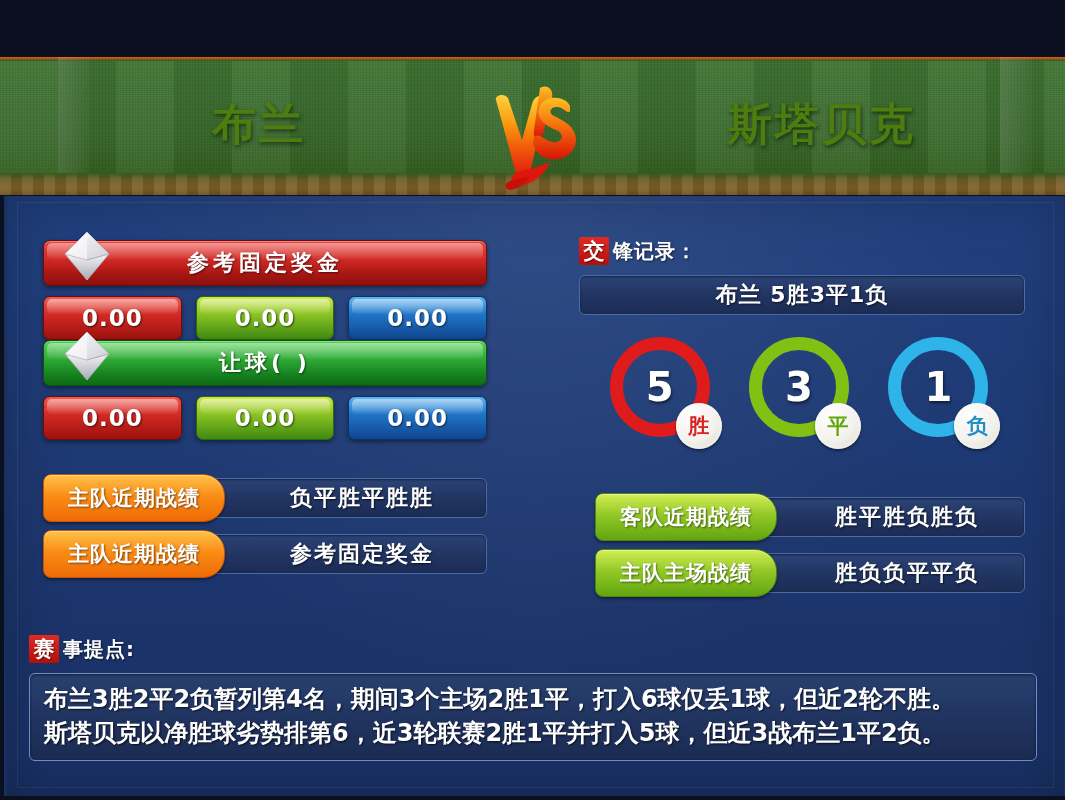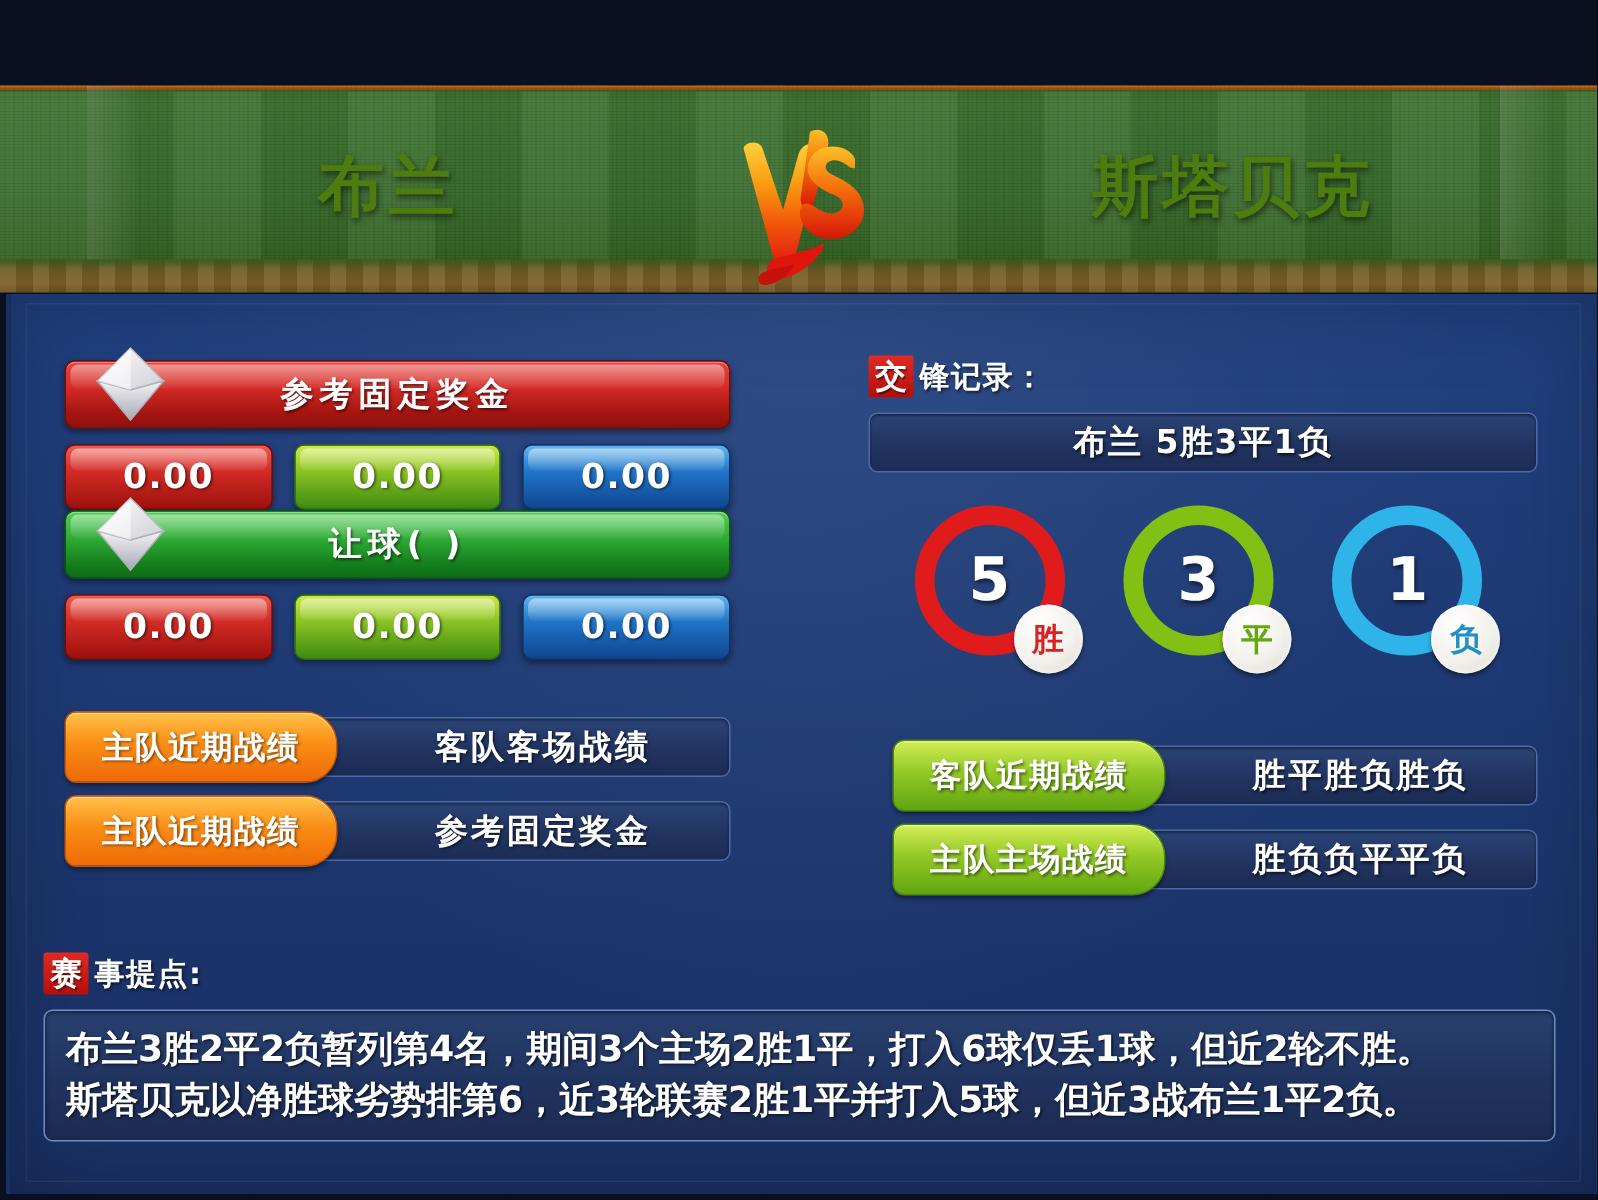--- a/index.html
+++ b/index.html
@@ -260,21 +260,21 @@
         <div class="odds-box ob-blue">
           <div class="g"></div>
           <span class="txt">0.00</span>
         </div>
       </div>
 
       <div style="height:38px"></div>
 
       <div class="form-row">
         <div class="tag orange">主队近期战绩</div>
-        <div class="form-val">客队客场战绩</div>
+        <div class="form-val">负平胜平胜胜</div>
       </div>
 
       <div class="form-row">
         <div class="tag orange">主队近期战绩</div>
         <div class="form-val">参考固定奖金</div>
       </div>
 
     </div>
 
     <div class="col-right">

